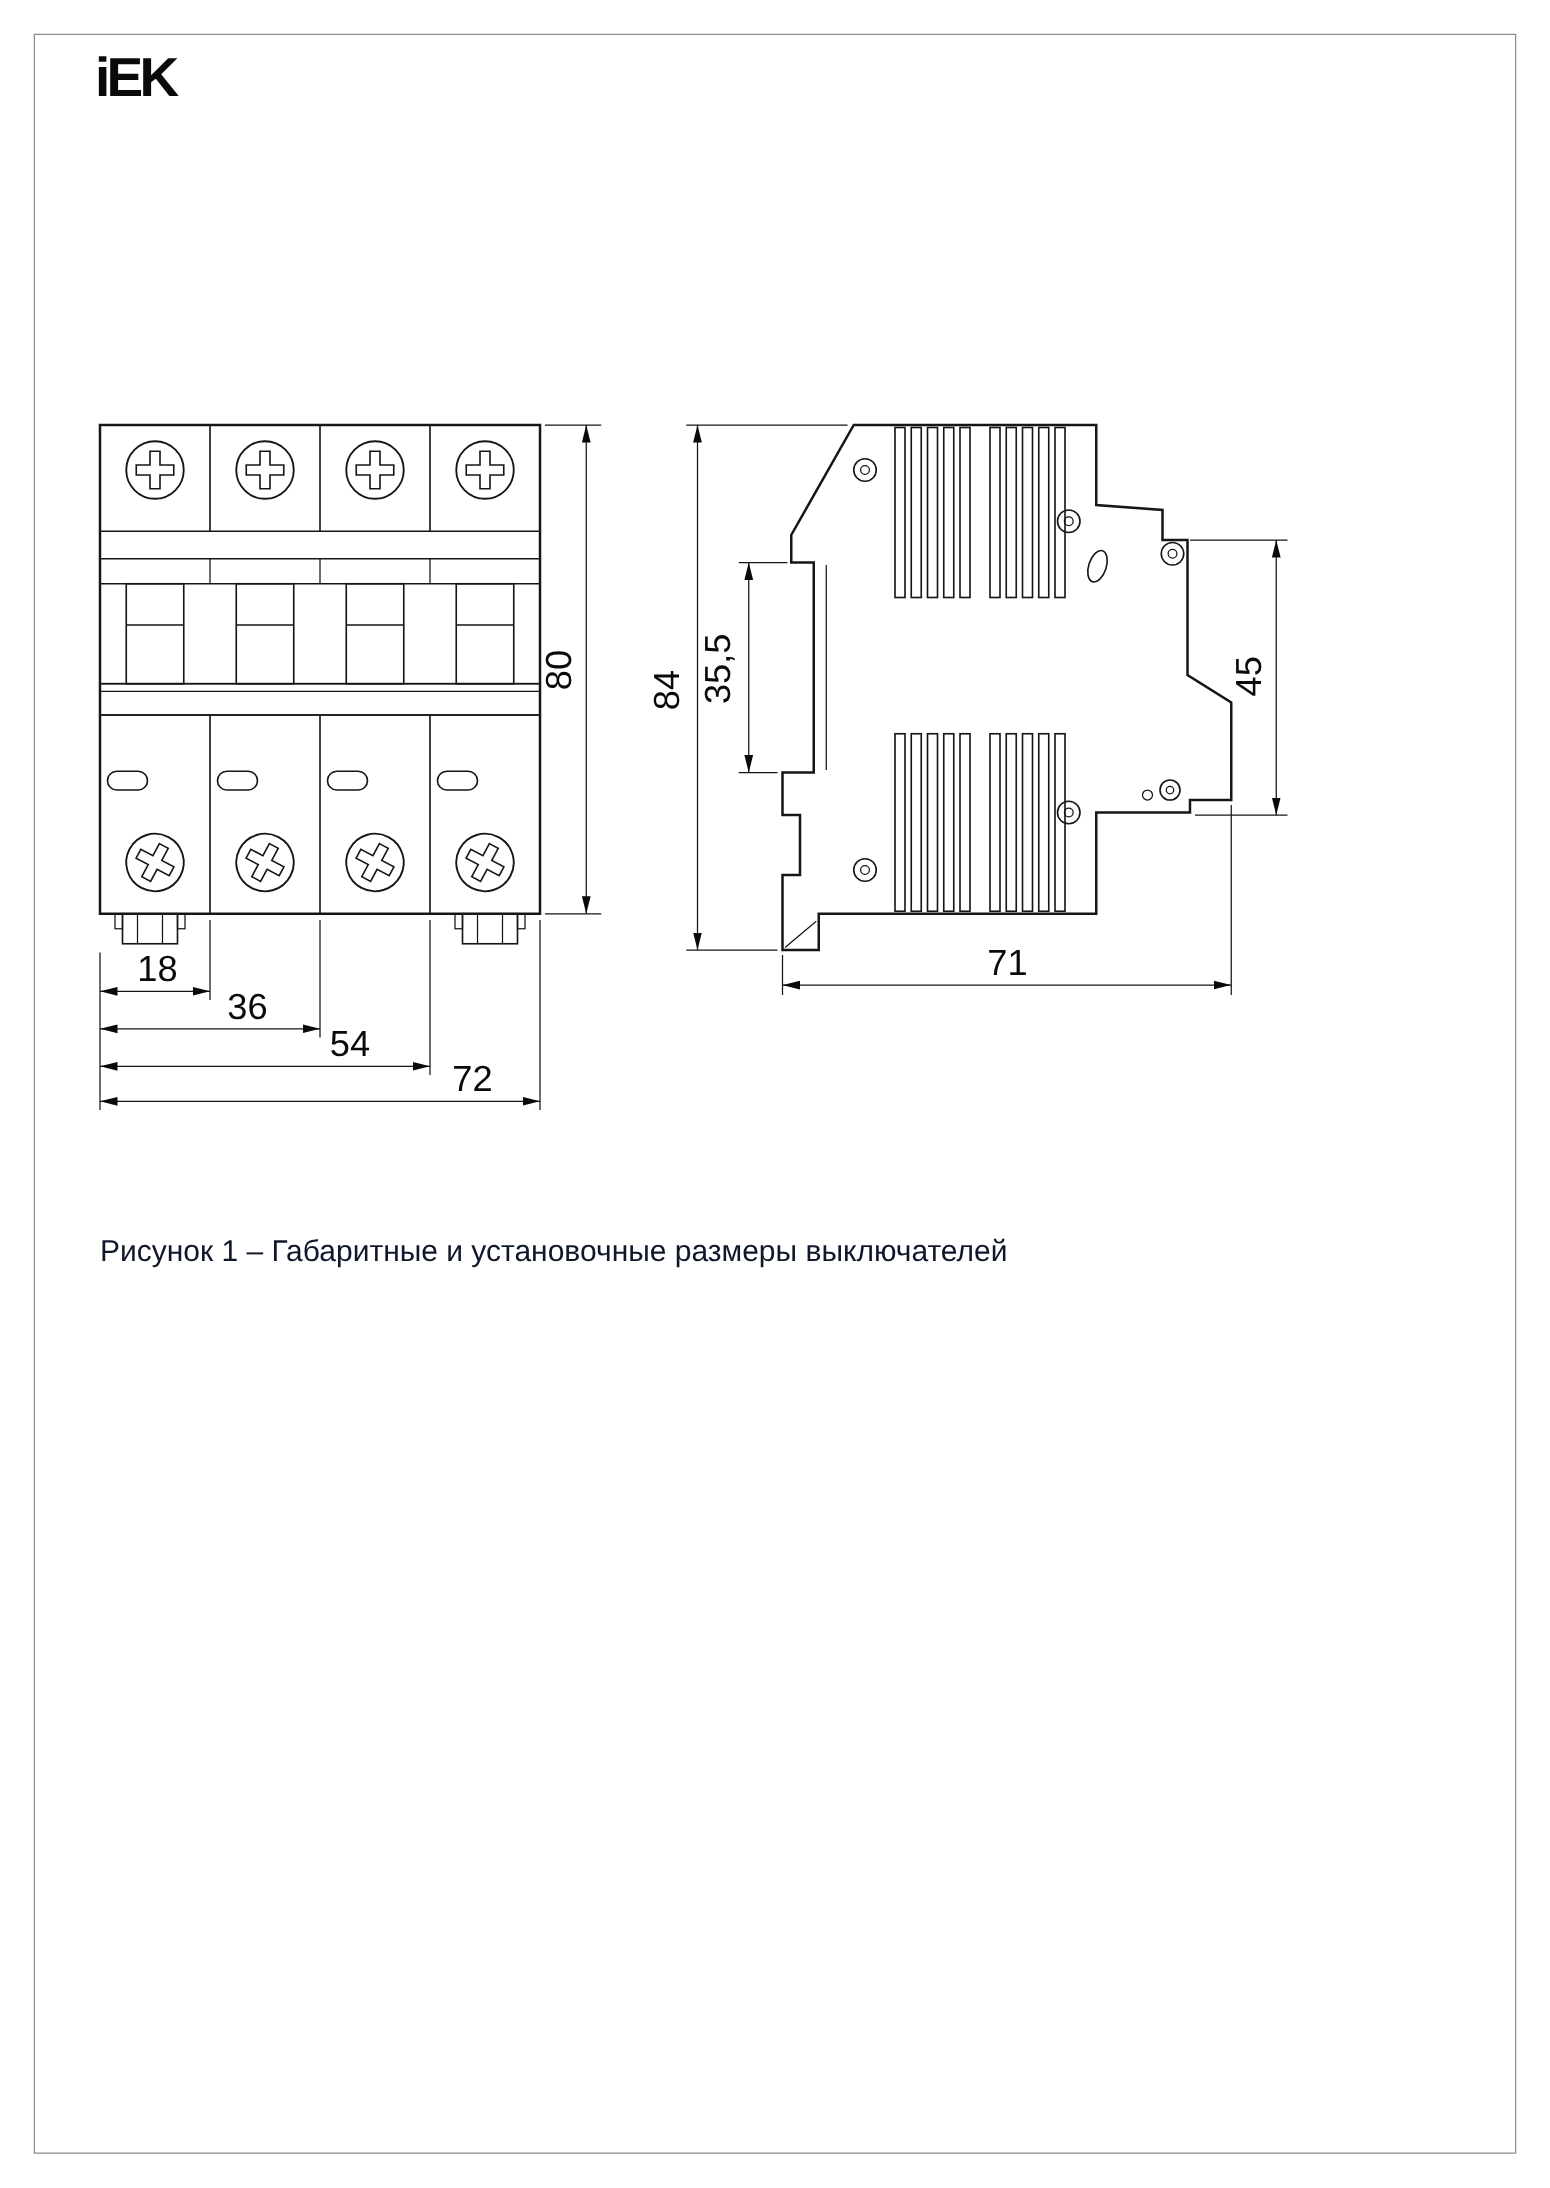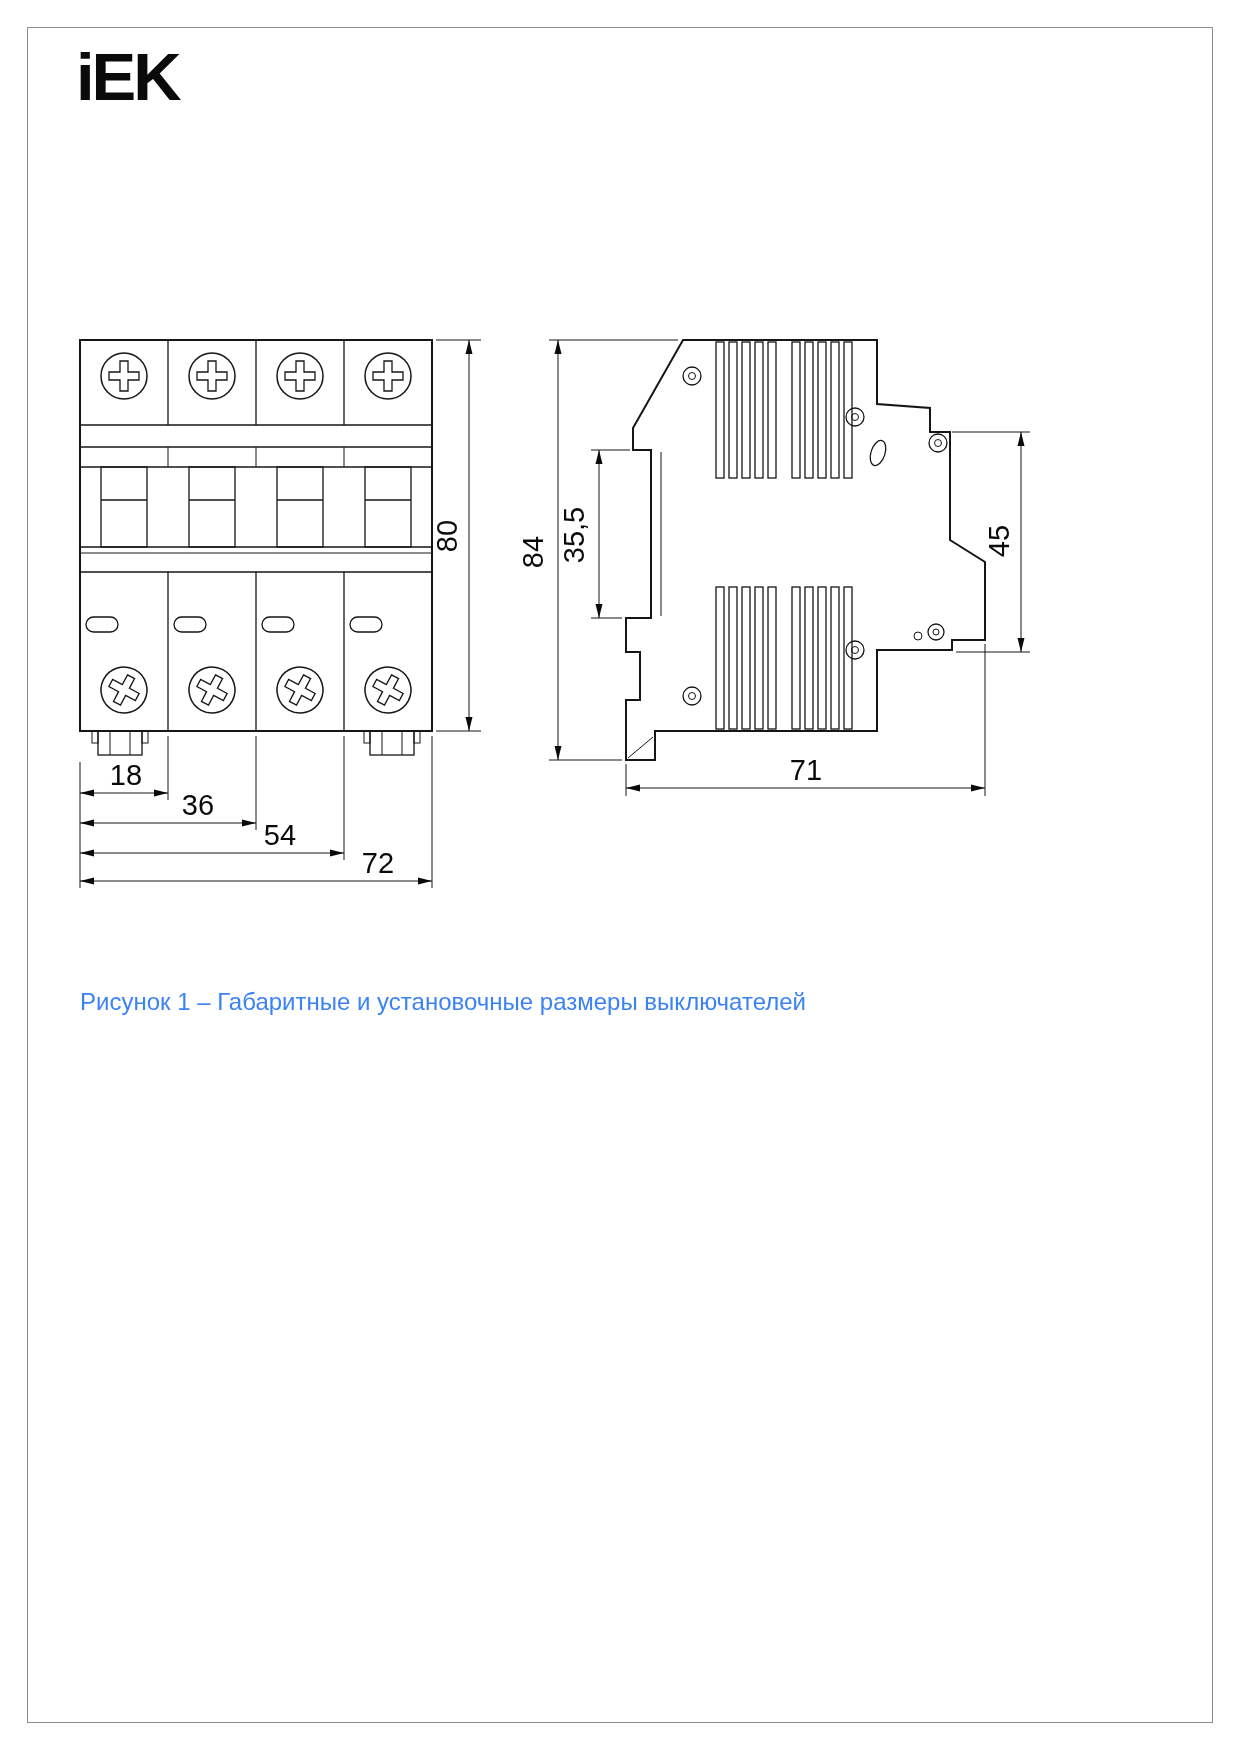--- a/index.html
+++ b/index.html
@@ -1,19 +1,19 @@
 <!DOCTYPE html>
 <html><head>
 <meta charset="utf-8">
 <style>
   html,body{margin:0;padding:0;background:#fff;}
   body{width:1240px;height:1750px;position:relative;font-family:"Liberation Sans",sans-serif;color:#0a0a0a;overflow:hidden;}
   .page-border{position:absolute;left:27px;top:27px;right:27px;bottom:27px;border:1px solid #8d8d8d;}
-  .logo{position:absolute;left:76px;top:38px;font-size:67px;font-weight:bold;letter-spacing:-3px;color:#0a0a0a;}
-  .caption{position:absolute;left:80px;top:988px;font-size:24px;color:#3b82f6;}
+  .logo{position:absolute;left:76px;top:38px;font-size:44px;font-weight:bold;letter-spacing:-3px;color:#0a0a0a;}
+  .caption{position:absolute;left:80px;top:988px;font-size:24px;color:#0f172a;}
   svg.drawing{position:absolute;left:0;top:0;}
   .ln{stroke:#161616;fill:none;}
   .w2{stroke-width:2;}
   .w15{stroke-width:1.5;}
   .w13{stroke-width:1.3;}
   .w1{stroke-width:1;}
   text.dim{font-family:"Liberation Sans",sans-serif;font-size:29px;fill:#0a0a0a;}
 </style>
 </head>
 <body>

